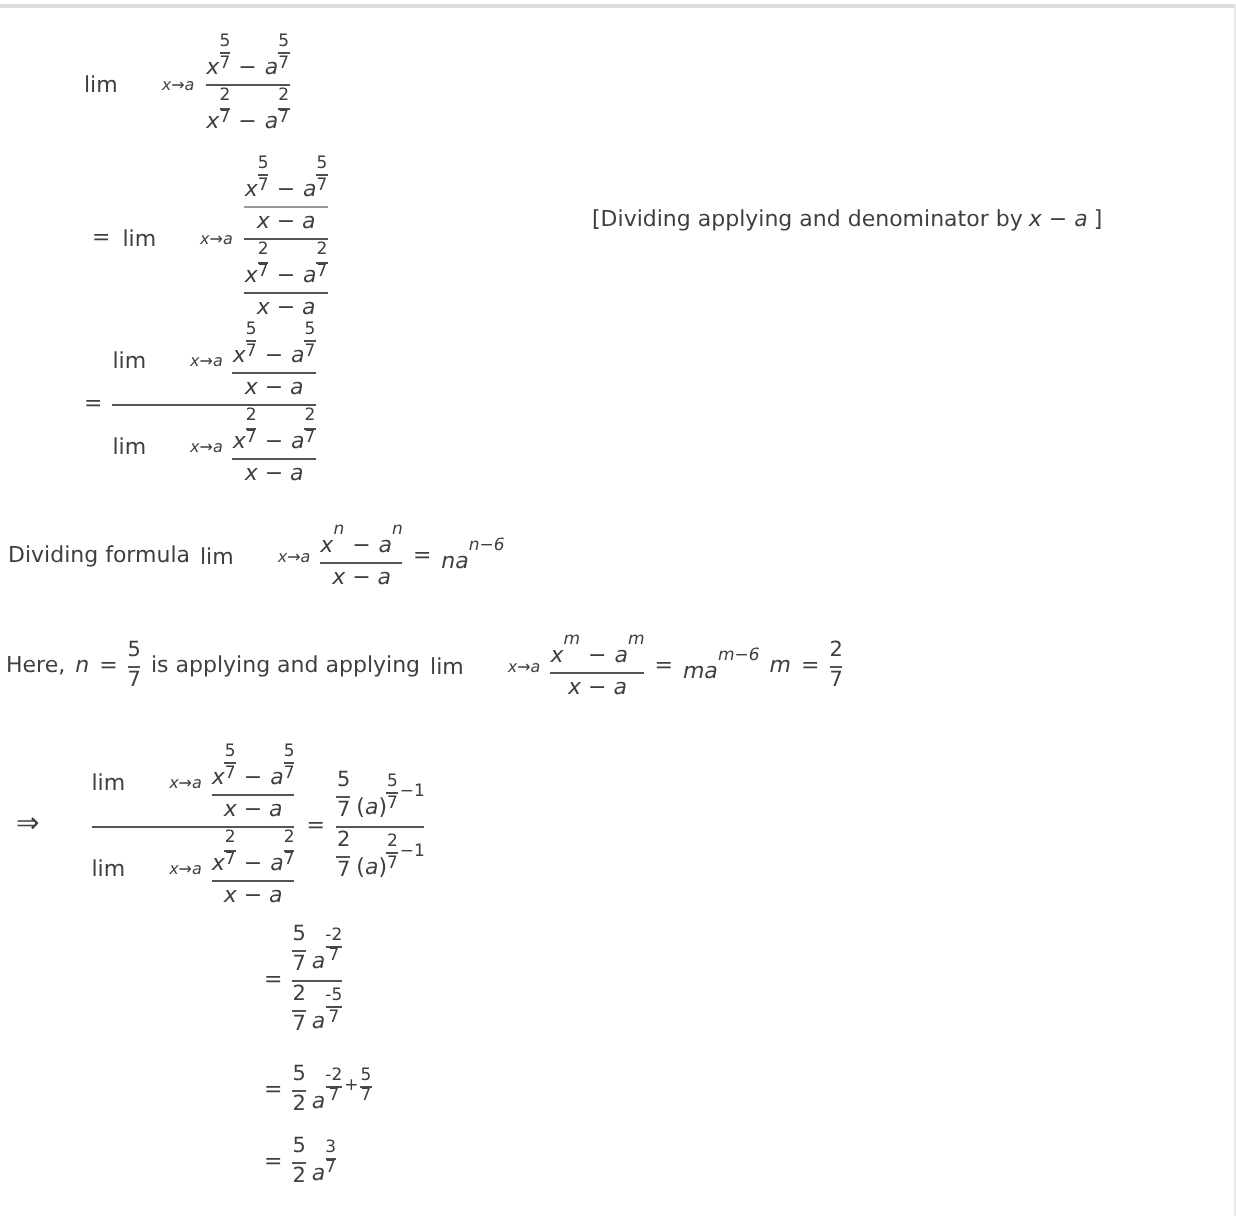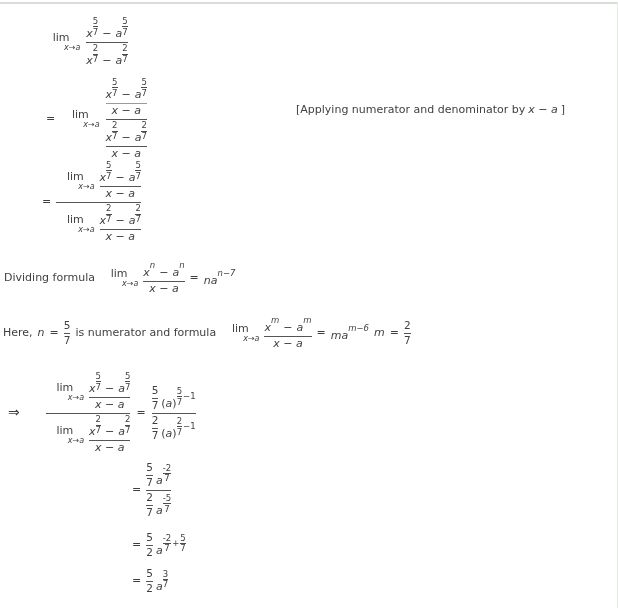--- a/index.html
+++ b/index.html
@@ -32,21 +32,21 @@
   .suprow{display:inline-flex;align-items:flex-start;}
   .suprow>.op{margin-top:11px;}
   .suprow.sm>.op{margin-top:6px;}
   .op{font-style:normal;margin:0 4px;}
   .plain{font-style:italic;}
   .up{font-style:normal;}
   .it{font-style:italic;}
   .txt{font-style:normal;}
   .imp{font-size:14px;font-style:normal;}
 
-  .lim{display:inline-flex;flex-direction:column;align-items:center;font-style:normal;line-height:1;}
+  .lim{display:inline-flex;flex-direction:row;align-items:center;font-style:normal;line-height:1;}
   .lim .lsub{font-size:8px;font-style:italic;margin-top:1px;margin-left:22px;}
 
   .cfrac{font-size:10.5px;font-style:normal;}
   .cfrac .fbar{margin:1px 0;}
 </style>
 </head>
 <body>
 
 <div class="page">
   <div class="top-rule"></div>
@@ -151,21 +151,21 @@
             </span>
           </span>
         </span>
         <span class="fbar"></span>
         <span class="plain">x − a</span>
       </span>
     </span>
   </div>
 
   <div class="mathline" style="left:296px;top:104px">
-    <span class="txt">[Applying numerator and denominator by</span>
+    <span class="txt">[Dividing applying and denominator by</span>
     <span class="it" style="margin:0 3px">x − a</span>
     <span class="txt">]</span>
   </div>
 
   <div class="mathline" style="left:42px;top:161px">
     <span class="up">=</span>
     <span class="vfrac" style="margin-left:5px">
       <span class="row g5">
         <span class="lim">
           <span>lim</span>
@@ -245,34 +245,34 @@
           <span class="bvar">a</span>
           <span class="ssup">n</span>
         </span>
       </span>
       <span class="fbar"></span>
       <span class="plain">x − a</span>
     </span>
     <span class="up">=</span>
     <span class="base sm">
       <span class="bvar">na</span>
-      <span class="ssup">n−7</span>
+      <span class="ssup">n−6</span>
     </span>
   </div>
 
   <div class="mathline g5" style="left:3px;top:316px">
     <span class="txt">Here,</span>
     <span class="it">n</span>
     <span class="up">=</span>
     <span class="vfrac cfrac">
       <span>5</span>
       <span class="fbar"></span>
       <span>7</span>
     </span>
-    <span class="txt">is numerator and formula</span>
+    <span class="txt">is applying and applying</span>
     <span class="lim">
       <span>lim</span>
       <span class="lsub">x→a</span>
     </span>
     <span class="vfrac">
       <span class="suprow sm">
         <span class="base sm">
           <span class="bvar">x</span>
           <span class="ssup">m</span>
         </span>

